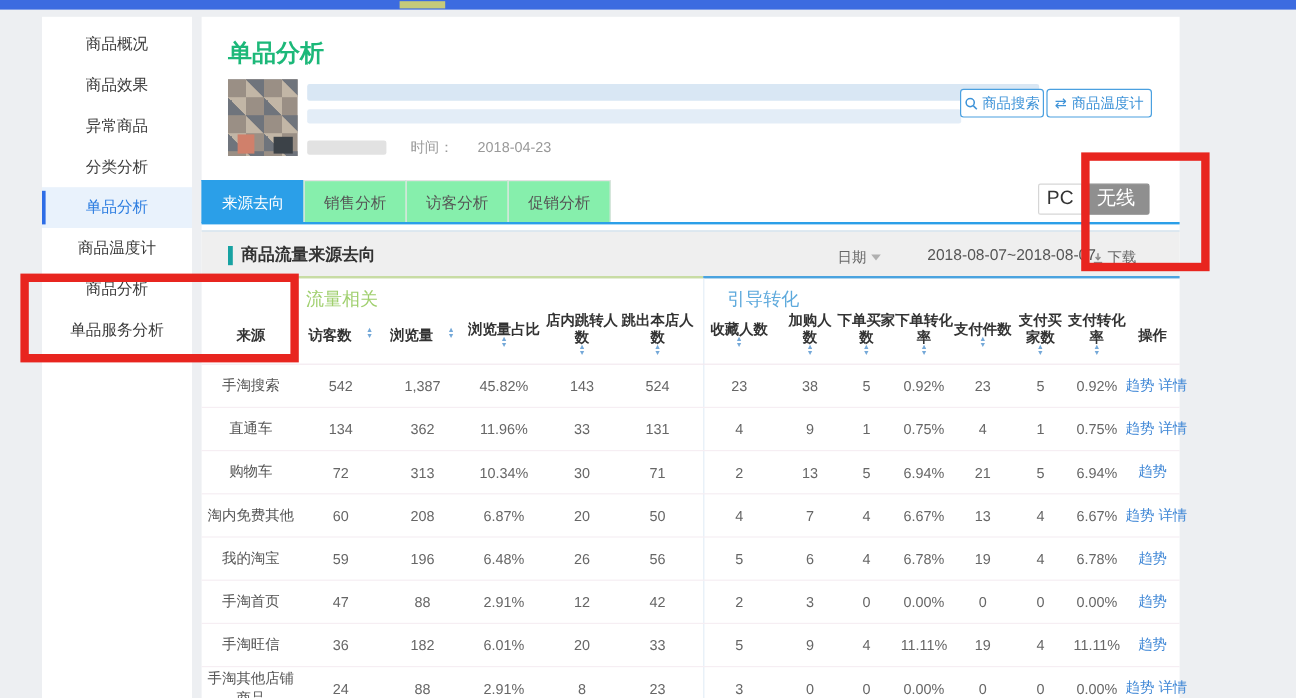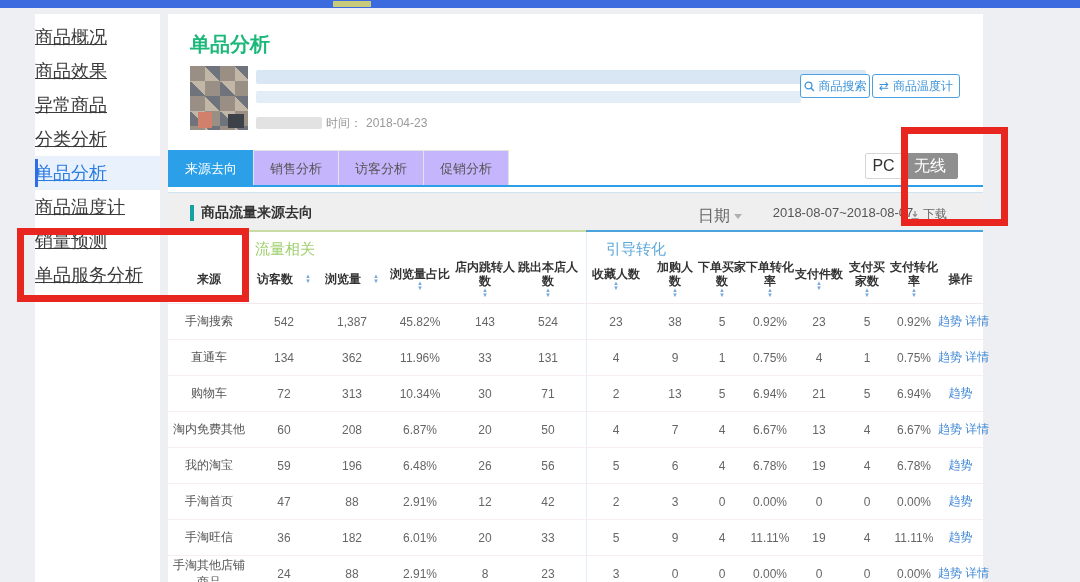--- a/index.html
+++ b/index.html
@@ -11,72 +11,72 @@
   .topbar { position:absolute; left:0; top:0; width:1080px; height:8px; background:#3c6be0; }
   .topbar-tab { position:absolute; left:333px; top:1px; width:38px; height:6px; background:#c6ca7a; }
 
   
   .sidebar { position:absolute; left:35px; top:14px; width:125px; height:568px; background:#fff; }
   .logo-wrap { padding-top:16px; text-align:center; border-bottom:1px solid #eef0f2; padding-bottom:14px; }
   .logo-circle { width:36px; height:36px; border-radius:50%; background:#2e6de6; margin:0 auto 8px;
     display:flex; align-items:center; justify-content:center; }
   .logo-label { color:#2e6de6; font-size:14px; }
   .side-menu { padding-top:6px; }
-  .side-item { height:34px; line-height:34px; font-size:18px; color:#3a3a3a; cursor:pointer; position:relative;text-decoration:underline; }
+  .side-item { height:34px; line-height:34px; text-align:center; font-size:13px; color:#3a3a3a; cursor:pointer; position:relative; }
   .side-item.active { background:#e9f2fc; color:#2b7ce0; }
   .side-item.active::before { content:""; position:absolute; left:0; top:3px; bottom:3px; width:3px; background:#2e6de6; }
 
   
   .content { position:absolute; left:168px; top:14px; width:815px; height:568px; background:#fff; }
   .page-title { position:absolute; left:22px; top:17px; font-size:20px; font-weight:bold; color:#1cb879; }
 
   
   .thumb { position:absolute; left:22px; top:52px; width:58px; height:64px;
     background-color:#9a8f85;
     background-image:
       linear-gradient(45deg,#6f747c 25%,transparent 25%,transparent 75%,#6f747c 75%),
       linear-gradient(45deg,#c2b6a6 25%,transparent 25%,transparent 75%,#c2b6a6 75%);
     background-size:30px 30px; background-position:0 0,15px 15px; }
   .thumb-orange { position:absolute; left:8px; bottom:2px; width:14px; height:16px; background:#d0806b; }
   .thumb-dark { position:absolute; right:4px; bottom:2px; width:16px; height:14px; background:#3c4248; }
   .blur-line1 { position:absolute; left:88px; top:56px; width:610px; height:14px; background:#d9e7f4; border-radius:2px; }
   .blur-line2 { position:absolute; left:88px; top:77px; width:545px; height:12px; background:#e3edf7; border-radius:2px; }
   .meta-row { position:absolute; left:88px; top:102px; height:14px; font-size:12px; color:#999;
-    display:flex; align-items:center; gap:4px; }
+    display:flex; align-items:center; gap:20px; }
   .meta-blur { display:inline-block; width:66px; height:12px; background:#e2e2e2; border-radius:2px; }
 
   
   .hdr-btn { position:absolute; top:60px; height:24px; border:1px solid #4aa0e0; border-radius:3px;
     background:#fff; color:#3e93d8; font-size:12px; display:flex; align-items:center; justify-content:center;
     gap:4px; cursor:pointer; }
   .btn-search { left:632px; width:70px; }
   .btn-thermo { left:704px; width:88px; }
   .exch { font-size:12px; line-height:1; }
 
   
   .tabs { position:absolute; left:0px; top:136px; height:36px; display:flex; }
-  .tab { height:36px; line-height:35px; padding:0 16px; font-size:13px; color:#555; background:#c4b5fd;
+  .tab { height:36px; line-height:35px; padding:0 16px; font-size:13px; color:#555; background:#86efac;
     border:1px solid #e3e3e3; border-bottom:none; border-right:none; cursor:pointer; }
   .tab:last-child { border-right:1px solid #e3e3e3; }
   .tab.active { background:#2b9fe8; color:#fff; border-color:#2b9fe8; }
   .tab-underline { position:absolute; left:0; top:171px; width:815px; height:2px; background:#2b9fe8; }
 
   
   .toggle { position:absolute; top:139px; left:697px; display:flex; }
   .tg-btn { height:26px; line-height:24px; font-size:16px; text-align:center; cursor:pointer; }
   .tg-pc { width:37px; background:#fff; border:1px solid #d6d6d6; color:#333; border-radius:2px 0 0 2px; }
   .tg-wifi { width:56px; background:#8f8f8f; border:1px solid #8f8f8f; color:#fff; border-radius:2px; }
 
   
   .band { position:absolute; left:0; top:178px; width:815px; height:40px; background:#efefef;
     border-top:1px solid #cfe2ef; }
   .band-title { position:absolute; left:22px; top:11px; font-size:14px; font-weight:bold; color:#333;
     display:flex; align-items:center; gap:7px; }
   .band-bar { display:inline-block; width:4px; height:16px; background:#17a2a2; }
-  .date-label { position:absolute; left:530px; top:13px; font-size:16px; color:#666; display:flex; align-items:center; gap:4px; cursor:pointer; }
+  .date-label { position:absolute; left:530px; top:13px; font-size:12px; color:#666; display:flex; align-items:center; gap:4px; cursor:pointer; }
   .caret-down { width:0; height:0; border-left:4px solid transparent; border-right:4px solid transparent; border-top:5px solid #b0b0b0; }
   .date-range { position:absolute; left:595px; top:12px; width:160px; text-align:center; font-size:13px; color:#555; cursor:pointer; }
   .download { position:absolute; left:742px; top:13px; font-size:12px; color:#666; display:flex; align-items:center; gap:3px; cursor:pointer; }
   .gline { position:absolute; top:216px; height:2px; }
   .gline-green { left:0; width:418px; background:#c8dca4; }
   .gline-blue { left:418px; width:397px; background:#4aa3df; }
   .vsep { position:absolute; left:418px; top:218px; width:1px; height:350px; background:#e4eef7; }
 
   
   .grid-row { display:grid; grid-template-columns:82px 68px 68px 68px 62px 64px 72px 46px 48px 48px 50px 46px 48px 45px; align-items:center; }
@@ -114,21 +114,21 @@
   </div>
 
   <aside class="sidebar">
     <nav class="side-menu" id="side-menu">
         <div class="side-item">商品概况</div>
         <div class="side-item">商品效果</div>
         <div class="side-item">异常商品</div>
         <div class="side-item">分类分析</div>
         <div class="side-item active">单品分析</div>
         <div class="side-item">商品温度计</div>
-        <div class="side-item">销量预测</div>
+        <div class="side-item">商品分析</div>
         <div class="side-item">单品服务分析</div>
       </nav>
   </aside>
 
   <main class="content">
     <h1 class="page-title">单品分析</h1>
 
     <div class="thumb">
       <div class="thumb-orange"></div>
       <div class="thumb-dark"></div>

